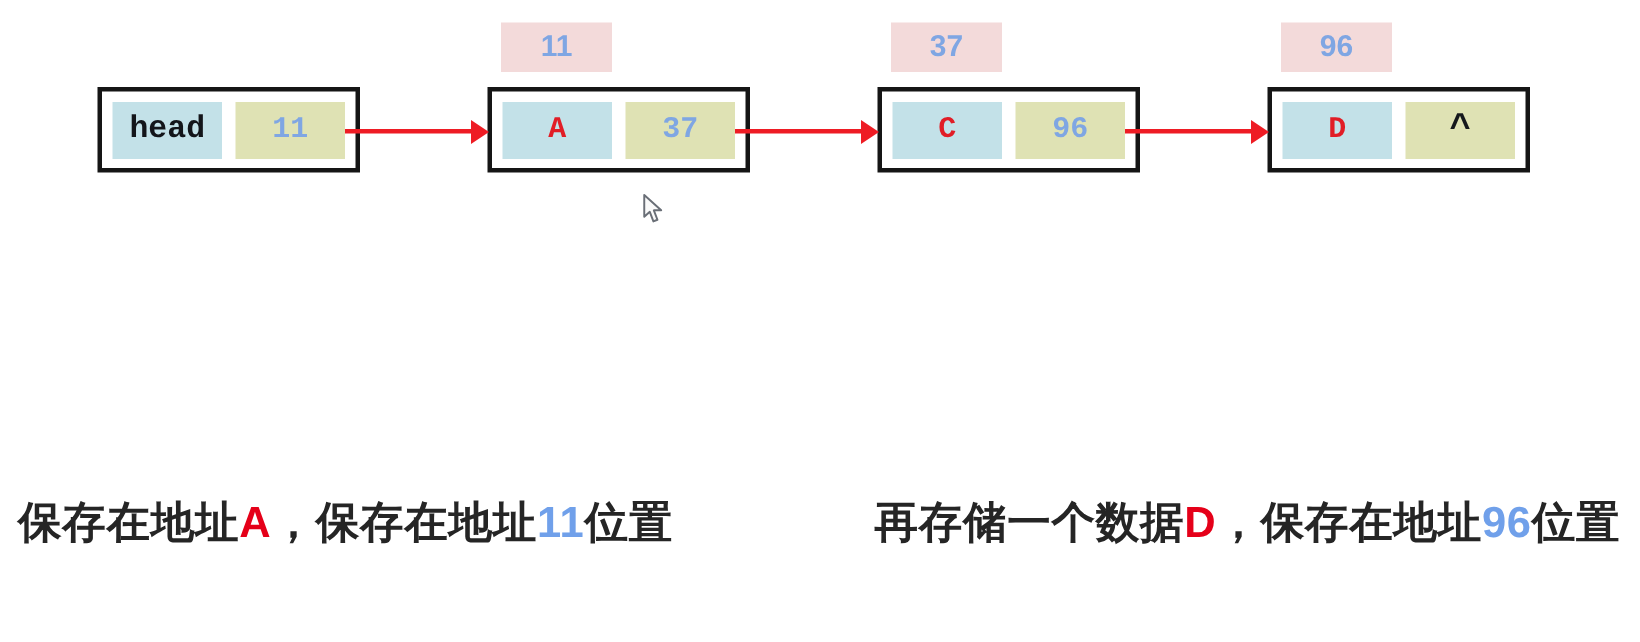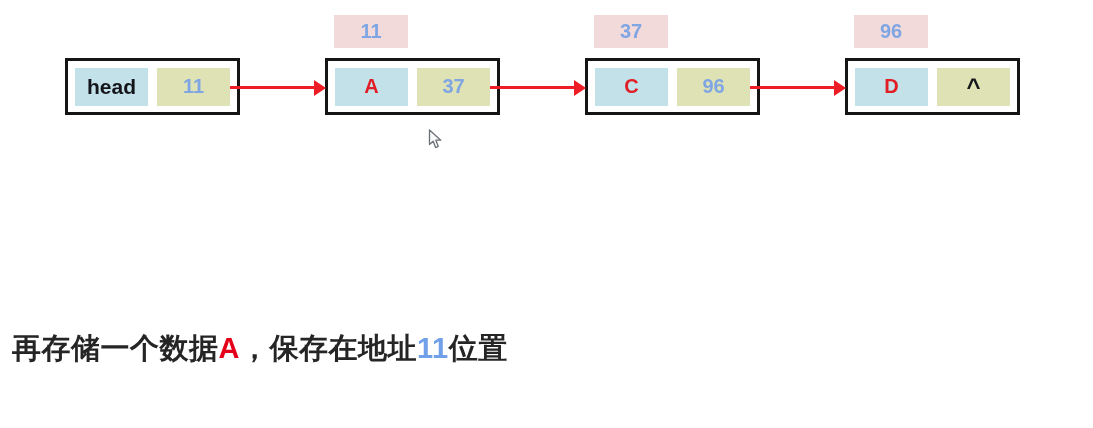--- a/index.html
+++ b/index.html
@@ -14,21 +14,21 @@
   }
 
   
   .node-group { position: absolute; top: 58px; width: 175px; height: 57px; }
   .node-box {
     box-sizing: border-box;
     width: 175px; height: 57px;
     border: 3px solid var(--box-border, #151515);
     background: #ffffff;
     display: flex; align-items: center; justify-content: space-between;
-    gap: 9px; padding: 0 7px;
+    gap: 9px; padding: 0 7px; font-family: Liberation Mono, monospace;
   }
   .cell {
     width: 73px; height: 38px;
     display: flex; align-items: center; justify-content: center;
     font-weight: bold; font-size: 20px;
   }
   .blue-cell  { background: var(--cell-blue, #c3e1e8); }
   .olive-cell { background: var(--cell-olive, #dfe2b4); }
   .head-text    { color: #13151a; font-size: 21px; }
   .letter-red   { color: var(--letter-red, #e11d26); }
@@ -112,18 +112,21 @@
       <div class="cell blue-cell letter-red">D</div>
       <div class="cell olive-cell null-black">^</div>
     </div>
   </div>
 
   <svg class="cursor" width="15" height="21" viewBox="0 0 15 21">
     <path d="M1.5 1 L1.5 15.5 L5.2 12.2 L7.6 18.6 L10.3 17.5 L7.9 11.2 L12.8 11.2 Z" fill="#fafafa" stroke="#6a6f77" stroke-width="1.3" stroke-linejoin="round"></path>
   </svg>
 
   <div class="caption" style="left:12px; top:329px">
-    <span>再存储一个数据</span><span class="c-red">A</span><span>，保存在地址</span><span class="c-blue">11</span><span>位置</span>
+    <span>保存在地址</span><span class="c-red">A</span><span>，保存在地址</span><span class="c-blue">11</span><span>位置</span>
   </div>
 
 
+  <div class="caption" style="left:583px; top:329px">
+    <span>再存储一个数据</span><span class="c-red">D</span><span>，保存在地址</span><span class="c-blue">96</span><span>位置</span>
+  </div>
 
 </div>
 
 </body></html>

